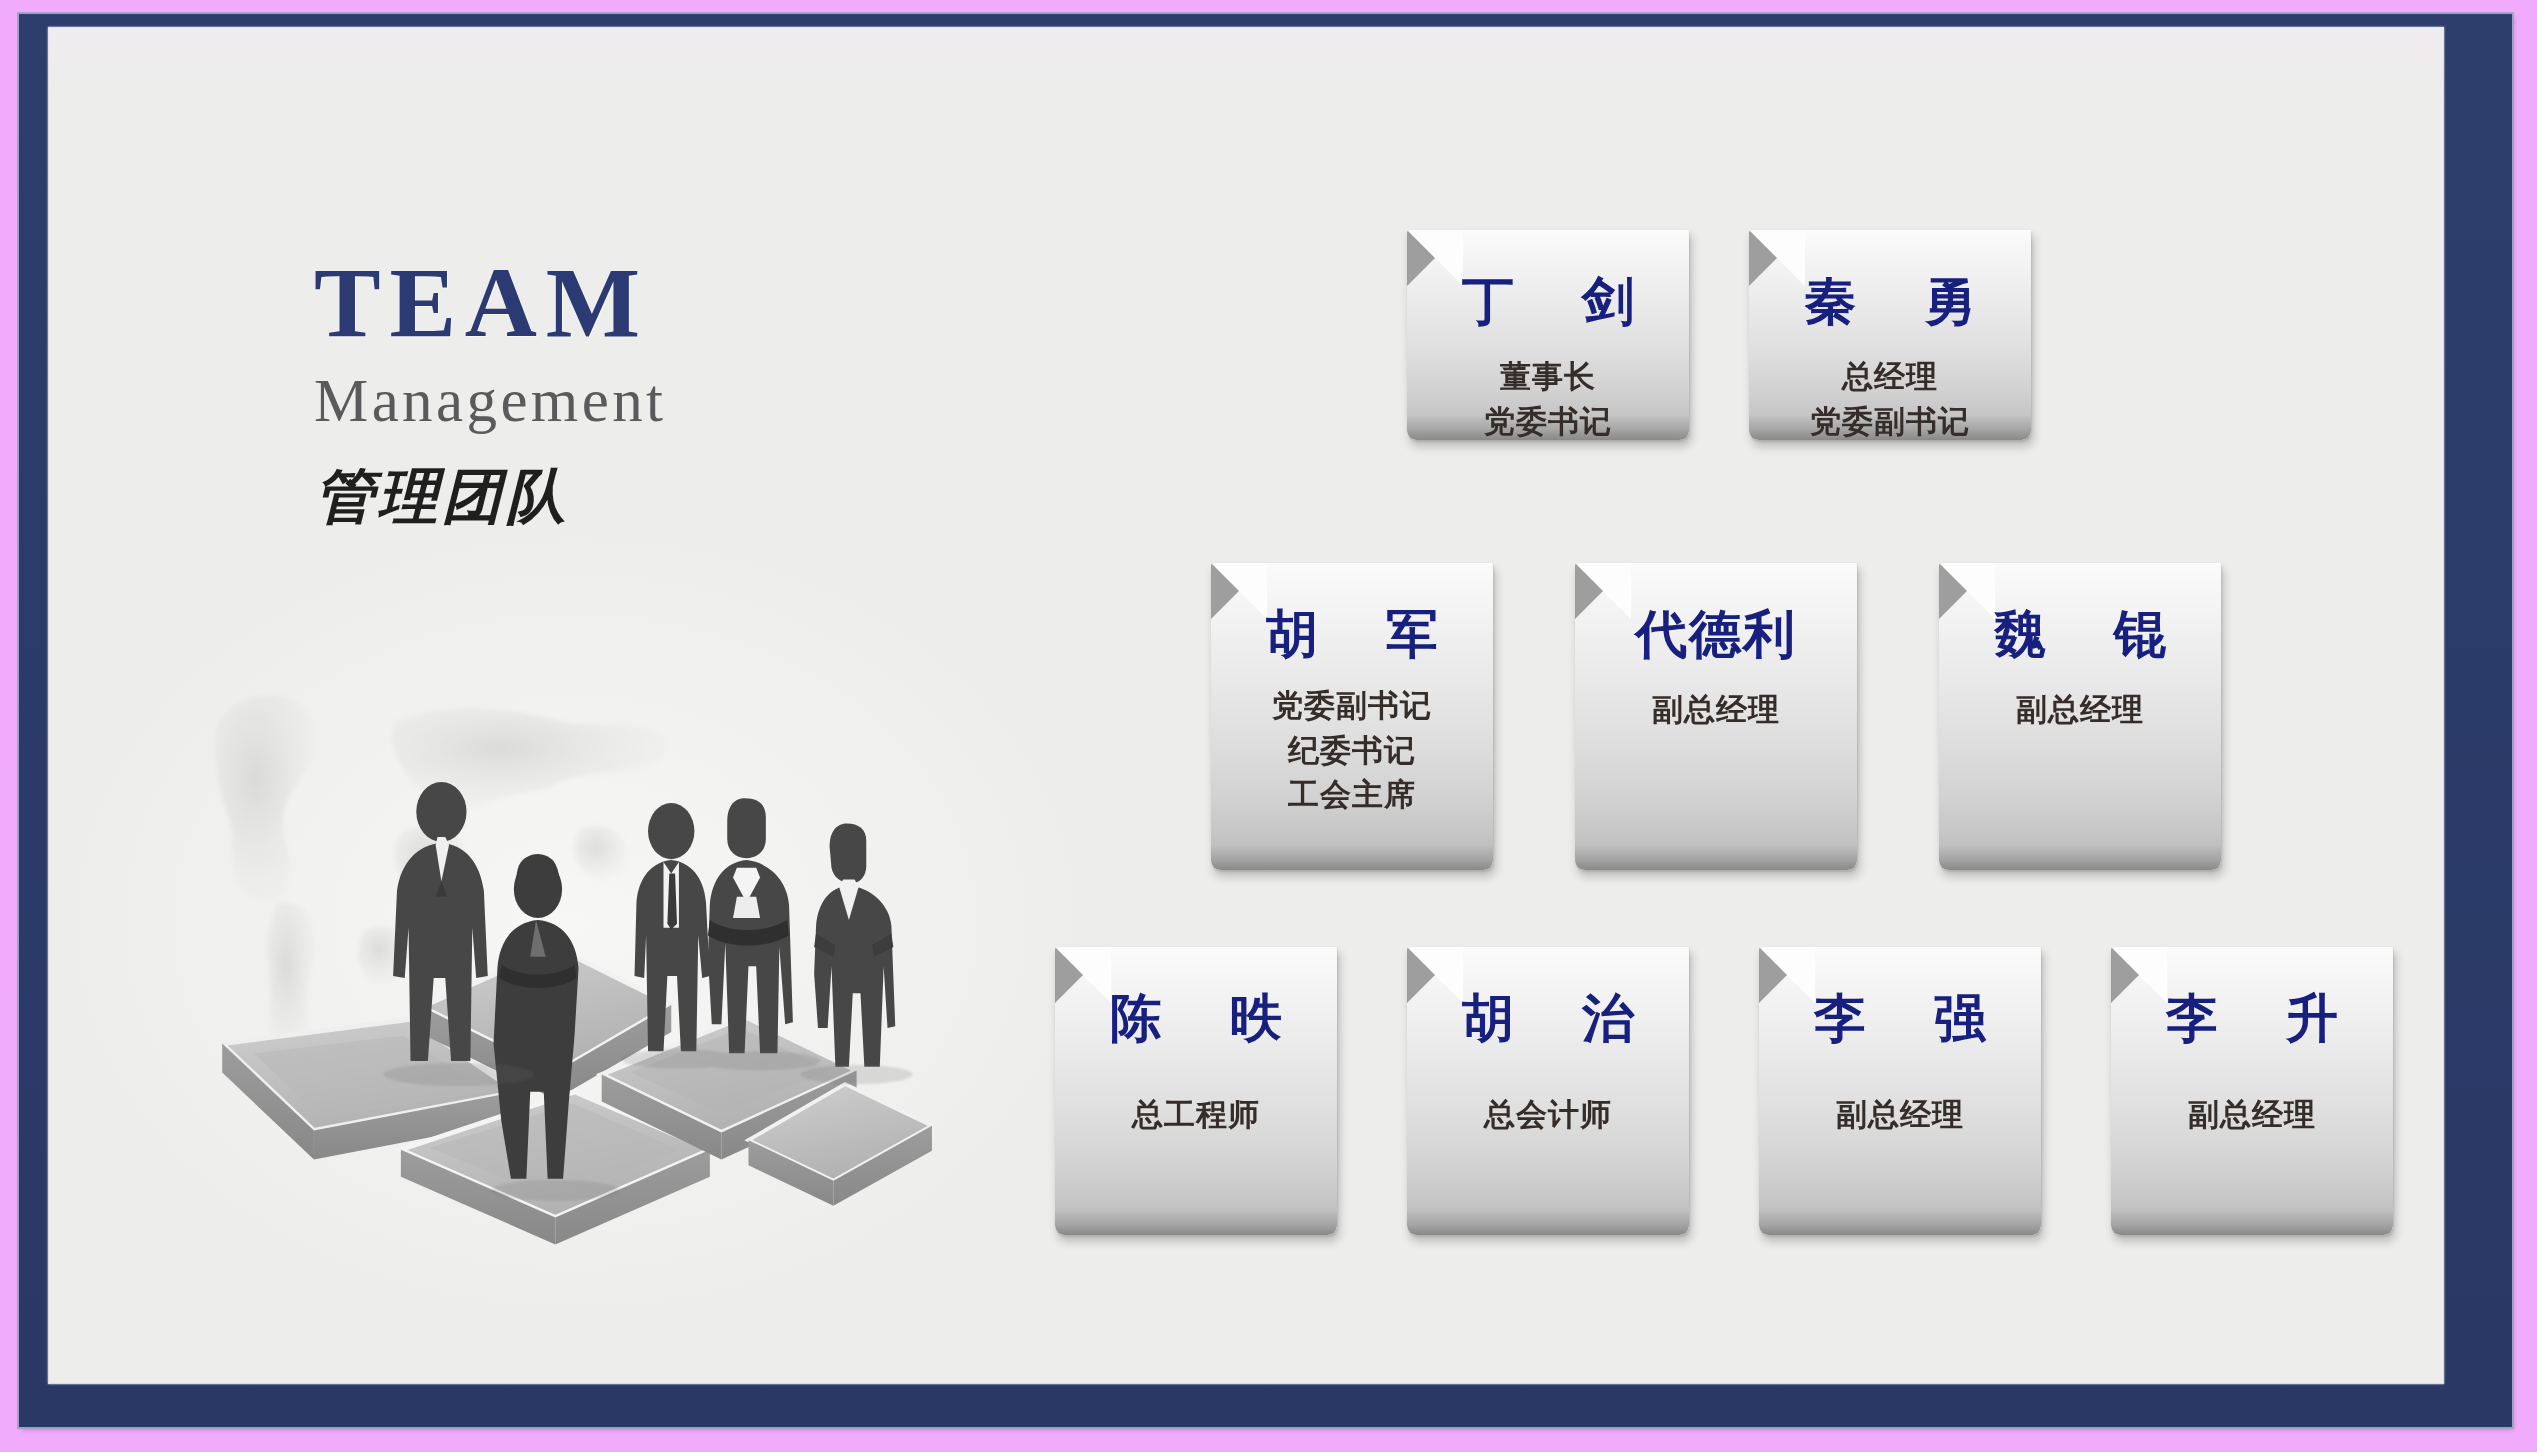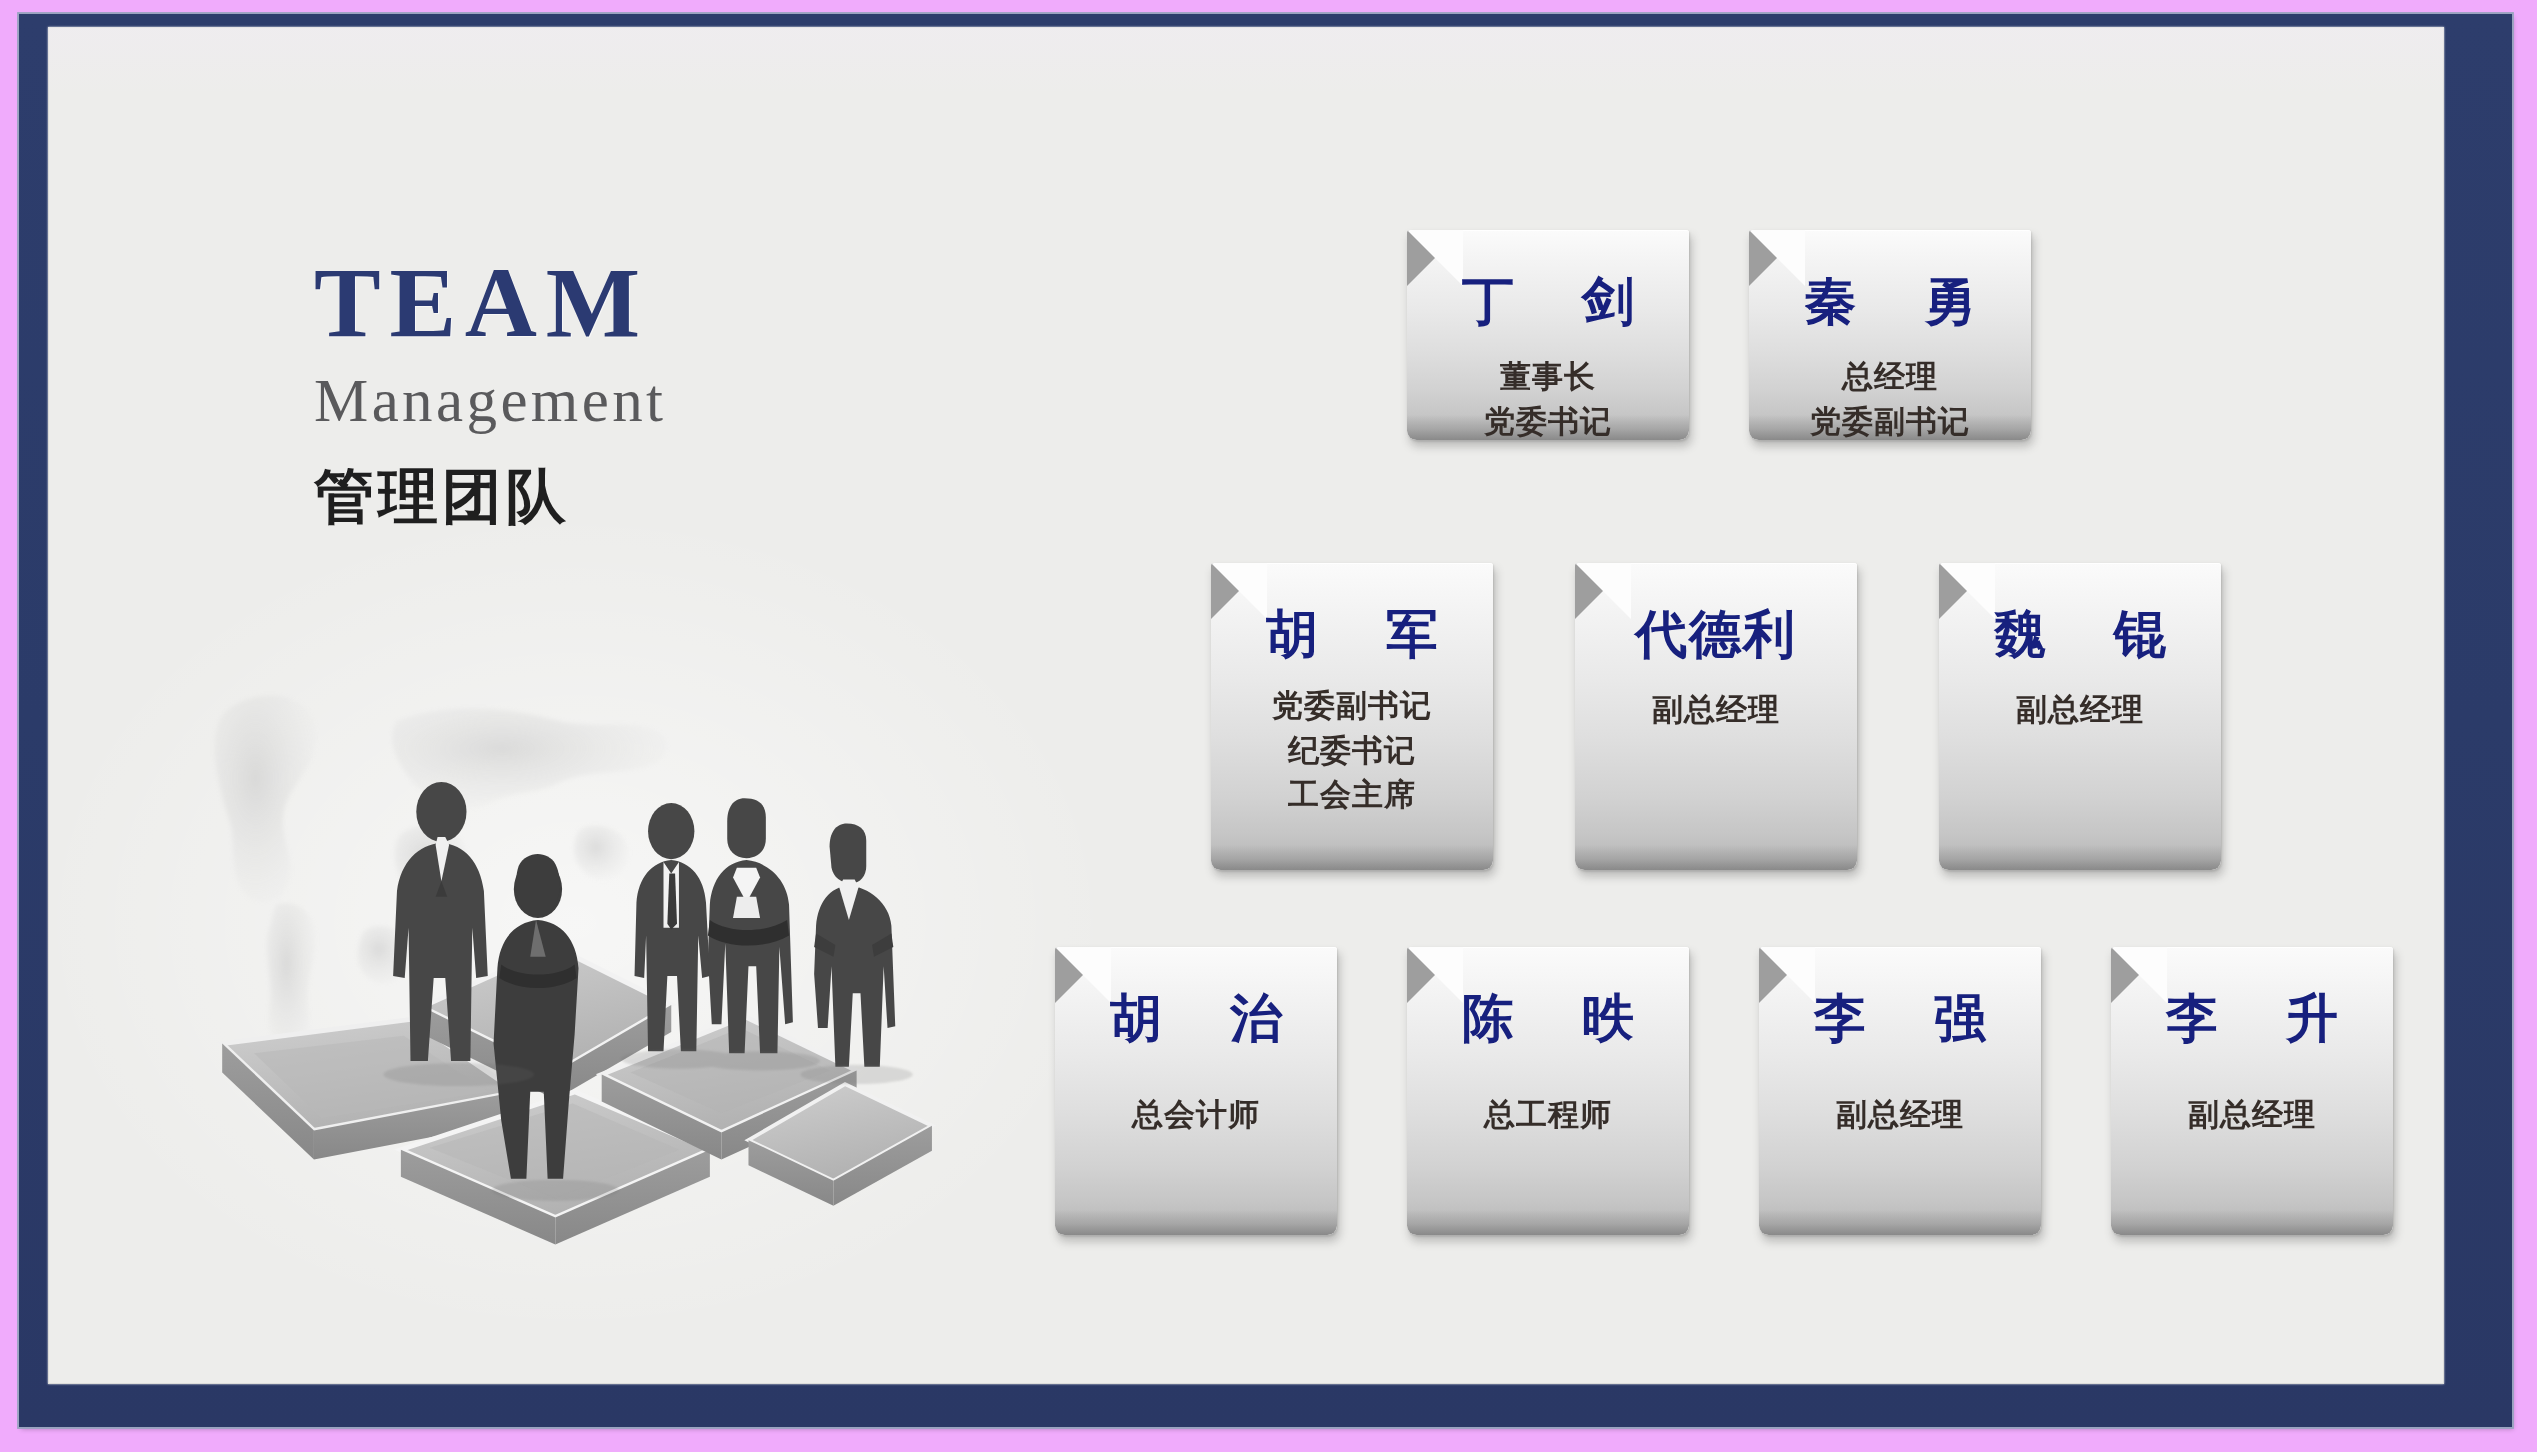--- a/index.html
+++ b/index.html
@@ -80,20 +80,21 @@
     margin-top: 9.7px;
   }
   .logo-cn {
     font-family: "DejaVu Sans", "Liberation Sans", sans-serif;
     font-weight: 700;
     font-size: 60px;
     letter-spacing: 3.9px;
     line-height: 1.2;
     color: #1f1f1f;
     margin-top: 21px;
+    font-style: italic;
   }
 
   
   .photo {
     position: absolute;
     left: 169px;
     top: 638px;
     width: 792px;
     height: 618px;
   }
@@ -410,57 +411,57 @@
 
     </div>
 
     <div class="row row-3">
 
       <div class="card card-r3">
         <span class="fold">
           <span class="tri-dark"></span>
             <span class="tri-light"></span>
         </span>
+        <div class="card-name sp2">陈 昳</div>
+        <div class="card-titles">
+          <div>总工程师</div>
+        </div>
+      </div>
+
+      <div class="card card-r3">
+        <span class="fold">
+          <span class="tri-dark"></span>
+            <span class="tri-light"></span>
+        </span>
         <div class="card-name sp2">胡 治</div>
         <div class="card-titles">
           <div>总会计师</div>
         </div>
       </div>
 
       <div class="card card-r3">
         <span class="fold">
           <span class="tri-dark"></span>
             <span class="tri-light"></span>
         </span>
-        <div class="card-name sp2">陈 昳</div>
-        <div class="card-titles">
-          <div>总工程师</div>
+        <div class="card-name sp2">李 强</div>
+        <div class="card-titles">
+          <div>副总经理</div>
         </div>
       </div>
 
       <div class="card card-r3">
         <span class="fold">
           <span class="tri-dark"></span>
             <span class="tri-light"></span>
         </span>
-        <div class="card-name sp2">李 强</div>
+        <div class="card-name sp2">李 升</div>
         <div class="card-titles">
           <div>副总经理</div>
         </div>
       </div>
 
-      <div class="card card-r3">
-        <span class="fold">
-          <span class="tri-dark"></span>
-            <span class="tri-light"></span>
-        </span>
-        <div class="card-name sp2">李 升</div>
-        <div class="card-titles">
-          <div>副总经理</div>
-        </div>
-      </div>
-
     </div>
 
   </div>
 
 </div>
 
 
 </body></html>

